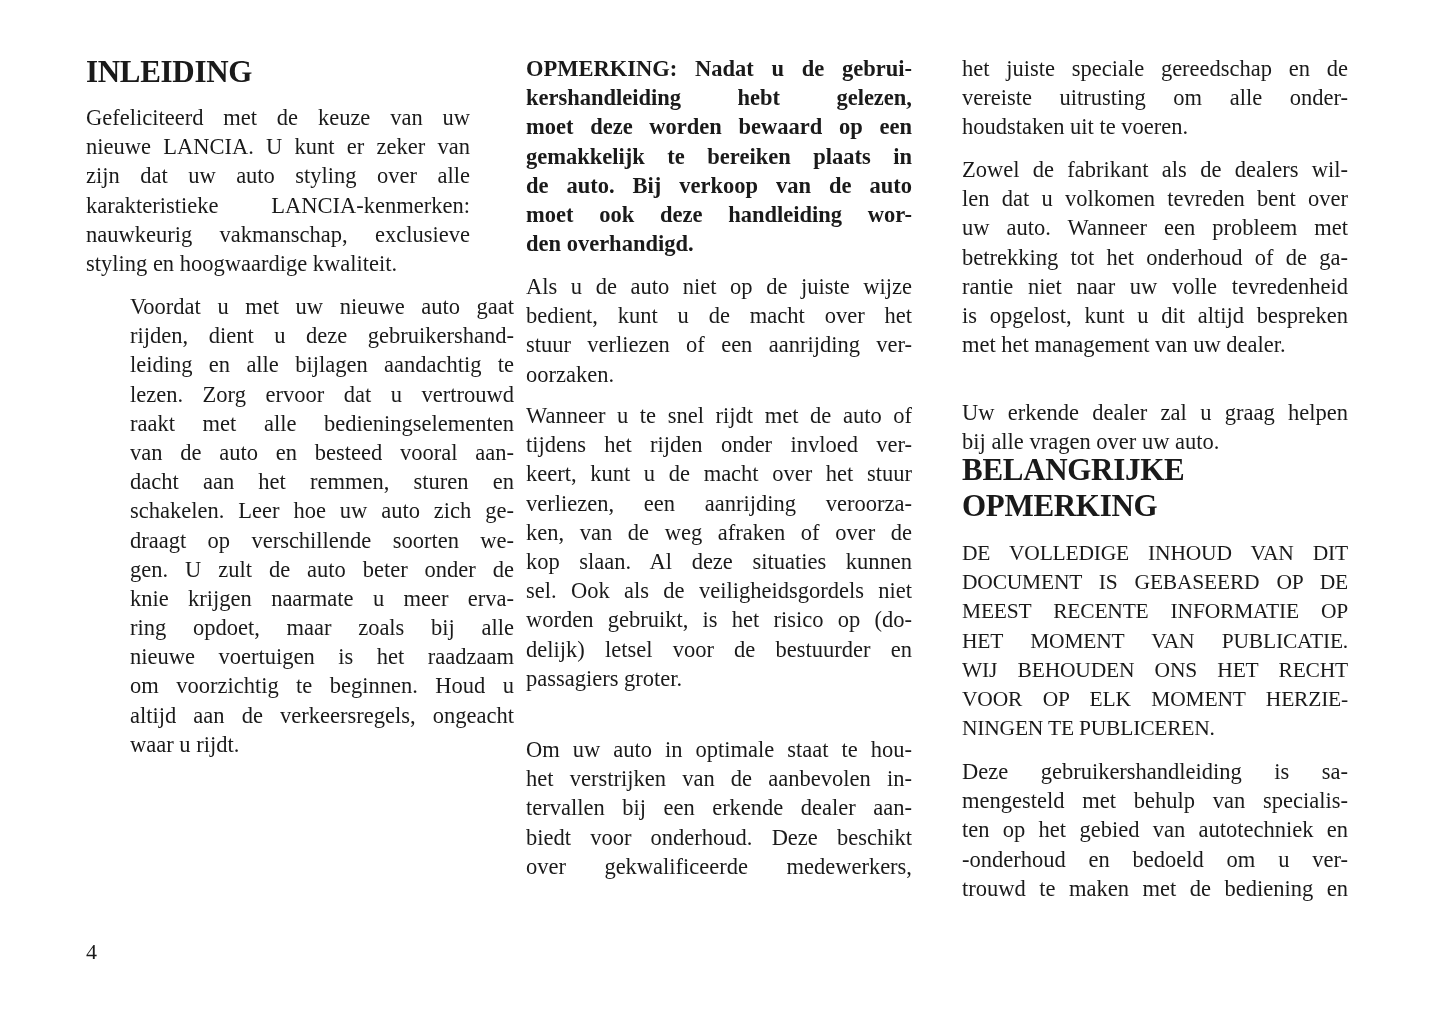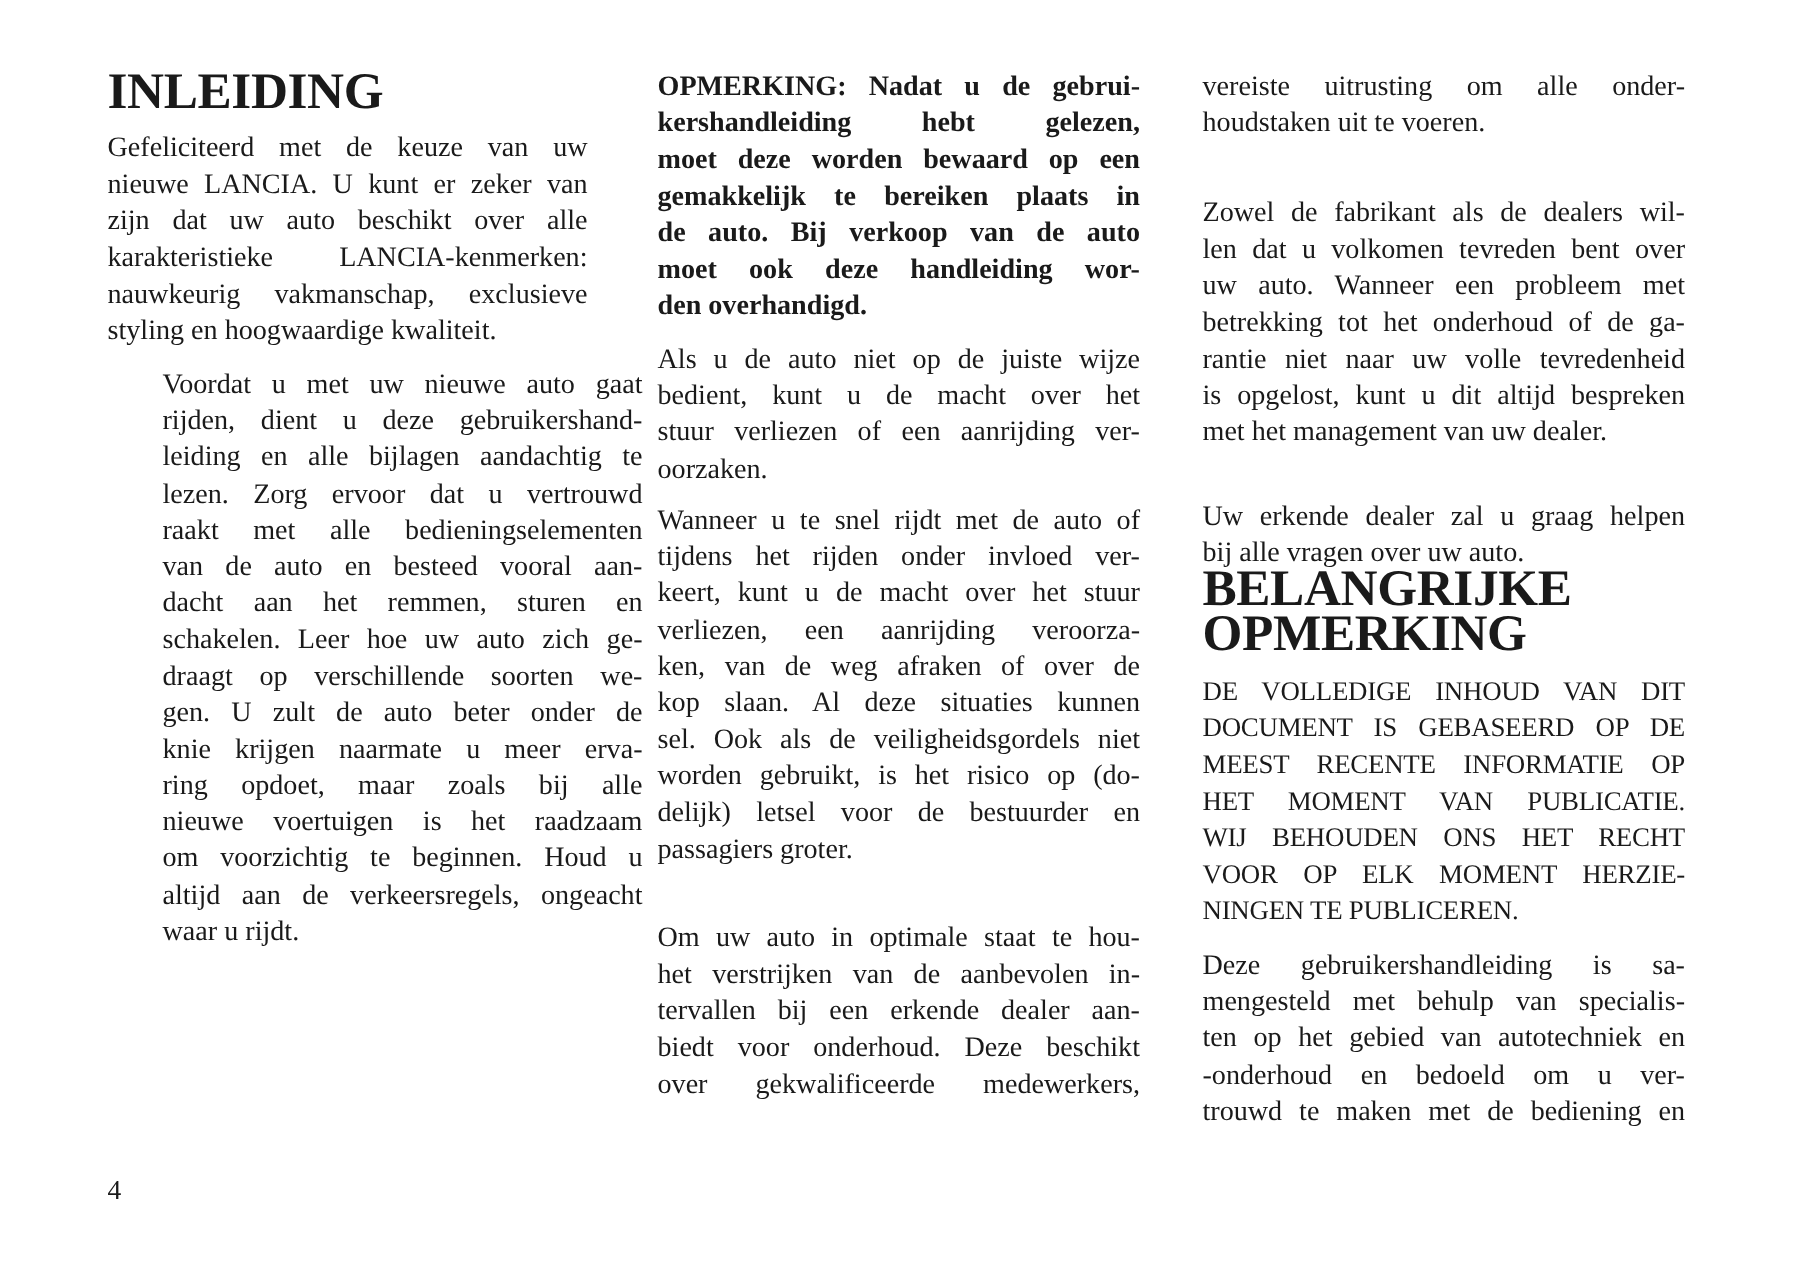--- a/index.html
+++ b/index.html
@@ -19,21 +19,21 @@
       position: absolute;
       top: 0;
     }
     .col-1 { left: 86px; width: 384px; }
     .col-2 { left: 526px; width: 386px; }
     .col-3 { left: 962px; width: 386px; }
 
     .heading {
       font-family: "Liberation Serif", "DejaVu Serif", serif;
       font-weight: bold;
-      font-size: 41px;
+      font-size: 31px;
       line-height: 36px;
       margin: 0;
       letter-spacing: -0.3px;
     }
     .para {
       margin: 0;
     }
     .line {
       display: block;
       font-size: 22.5px;
@@ -64,21 +64,21 @@
   </style>
 </head>
 <body>
 
 <div class="column col-1">
   <h1 class="heading" style="position:absolute; top:54px; left:0;">INLEIDING</h1>
 
   <div class="para" style="position:absolute; top:103px; left:0; width:384px;">
     <span class="line">Gefeliciteerd met de keuze van uw</span>
     <span class="line">nieuwe LANCIA. U kunt er zeker van</span>
-    <span class="line">zijn dat uw auto beschikt over alle</span>
+    <span class="line">zijn dat uw auto styling over alle</span>
     <span class="line">karakteristieke LANCIA-kenmerken:</span>
     <span class="line">nauwkeurig vakmanschap, exclusieve</span>
     <span class="line last">styling en hoogwaardige kwaliteit.</span>
   </div>
 
   <div class="para" style="position:absolute; top:292px; left:0; width:384px;margin-left:44px;">
     <span class="line">Voordat u met uw nieuwe auto gaat</span>
     <span class="line">rijden, dient u deze gebruikershand-</span>
     <span class="line">leiding en alle bijlagen aandachtig te</span>
     <span class="line">lezen. Zorg ervoor dat u vertrouwd</span>
@@ -132,20 +132,21 @@
     <span class="line">Om uw auto in optimale staat te hou-</span>
     <span class="line">het verstrijken van de aanbevolen in-</span>
     <span class="line">tervallen bij een erkende dealer aan-</span>
     <span class="line">biedt voor onderhoud. Deze beschikt</span>
     <span class="line">over gekwalificeerde medewerkers,</span>
   </div>
 </div>
 
 <div class="column col-3">
   <div class="para" style="position:absolute; top:54px; left:0; width:386px;">
+    <span class="line">het juiste speciale gereedschap en de</span>
     <span class="line">vereiste uitrusting om alle onder-</span>
     <span class="line last">houdstaken uit te voeren.</span>
   </div>
 
   <div class="para" style="position:absolute; top:155px; left:0; width:386px;">
     <span class="line">Zowel de fabrikant als de dealers wil-</span>
     <span class="line">len dat u volkomen tevreden bent over</span>
     <span class="line">uw auto. Wanneer een probleem met</span>
     <span class="line">betrekking tot het onderhoud of de ga-</span>
     <span class="line">rantie niet naar uw volle tevredenheid</span>

